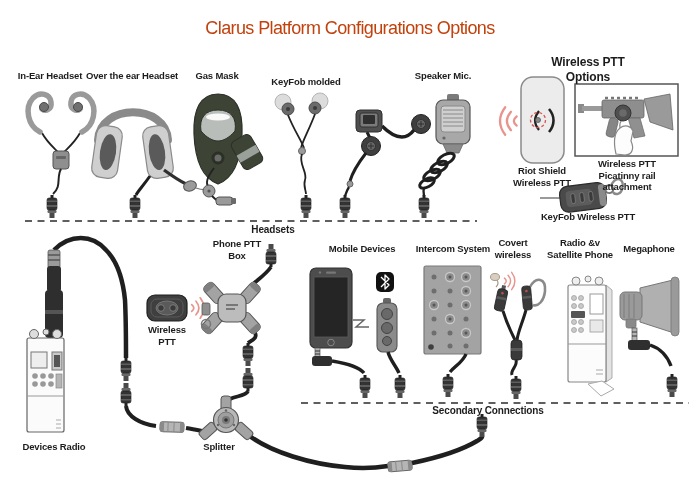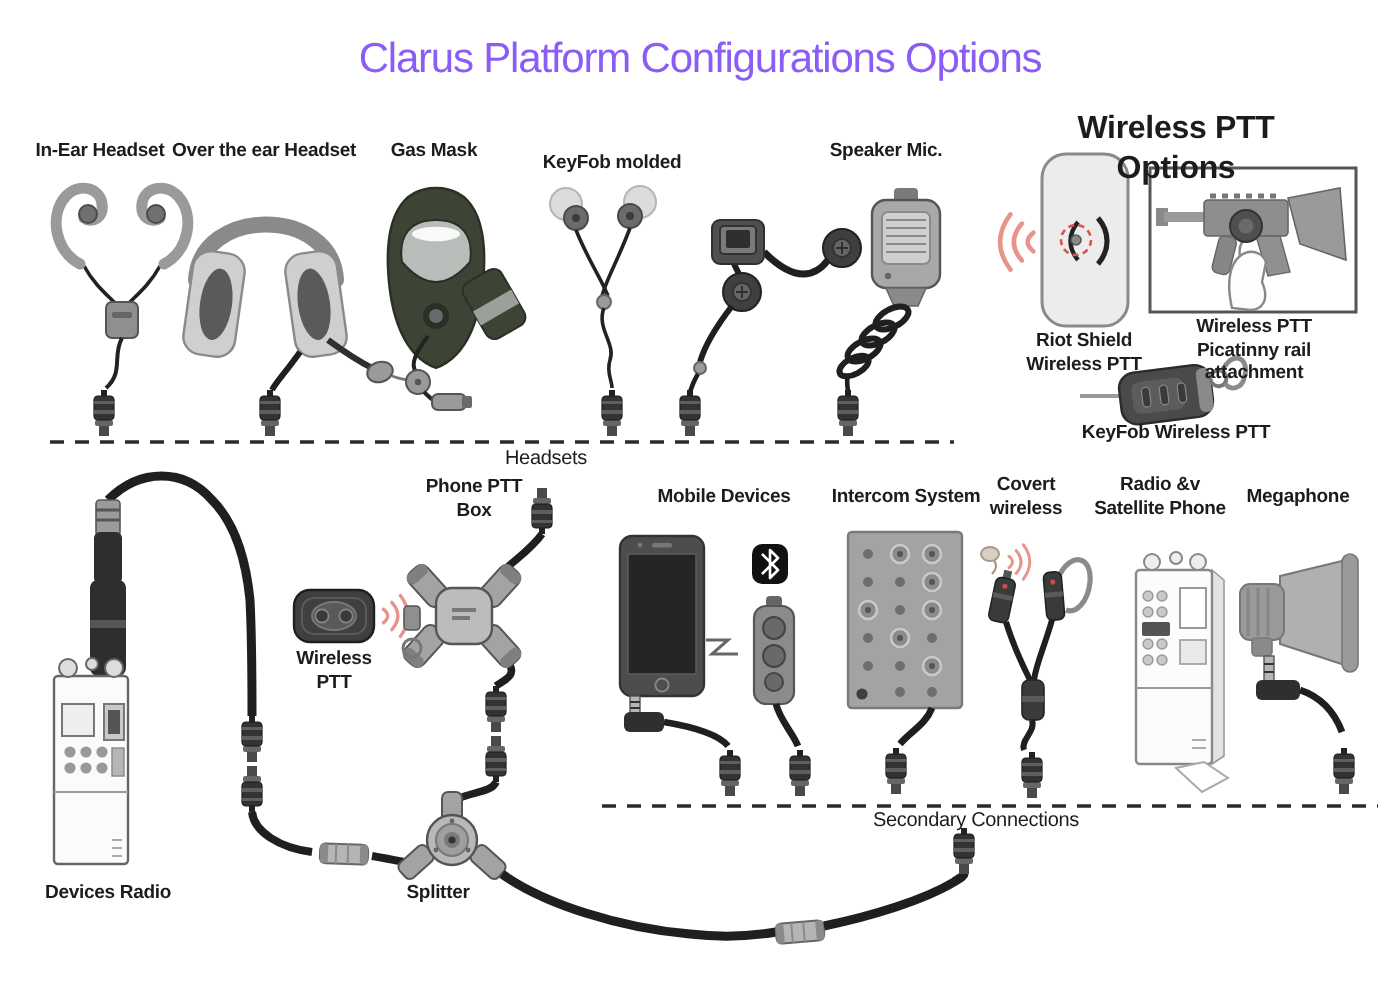--- a/index.html
+++ b/index.html
@@ -1,25 +1,25 @@
 <!DOCTYPE html>
 <html><head>
 <meta charset="utf-8">
 <style>
   html,body{margin:0;padding:0;background:#fff;}
   #stage{position:relative;width:700px;height:495px;background:#fff;overflow:hidden;
          font-family:"Liberation Sans",sans-serif;}
   #stage svg{position:absolute;left:0;top:0;}
   .title{position:absolute;left:350px;top:18px;transform:translateX(-50%);
-         font-size:21px;letter-spacing:-0.6px;color:#8b5cf6;white-space:nowrap;font-weight:400;}
+         font-size:18px;letter-spacing:-0.6px;color:#c2410c;white-space:nowrap;font-weight:400;}
   .label{position:absolute;transform:translateX(-50%);text-align:center;
          font-size:9.5px;font-weight:600;line-height:1.22;color:#1c1c1c;
          letter-spacing:-0.15px;white-space:pre-line;}
-  .label.bold{font-size:16px;font-weight:700;}
-  .label.sec{font-size:10px;font-weight:400;}
+  .label.bold{font-size:12px;font-weight:700;}
+  .label.sec{font-size:10px;font-weight:700;}
 </style>
 </head>
 <body>
 
 <div id="stage">
 
 <svg width="700" height="495" viewBox="0 0 700 495">
   <defs>
     <g id="plug">
       <rect x="-2.5" y="0" width="5" height="5" fill="#4a4a4a"></rect>

